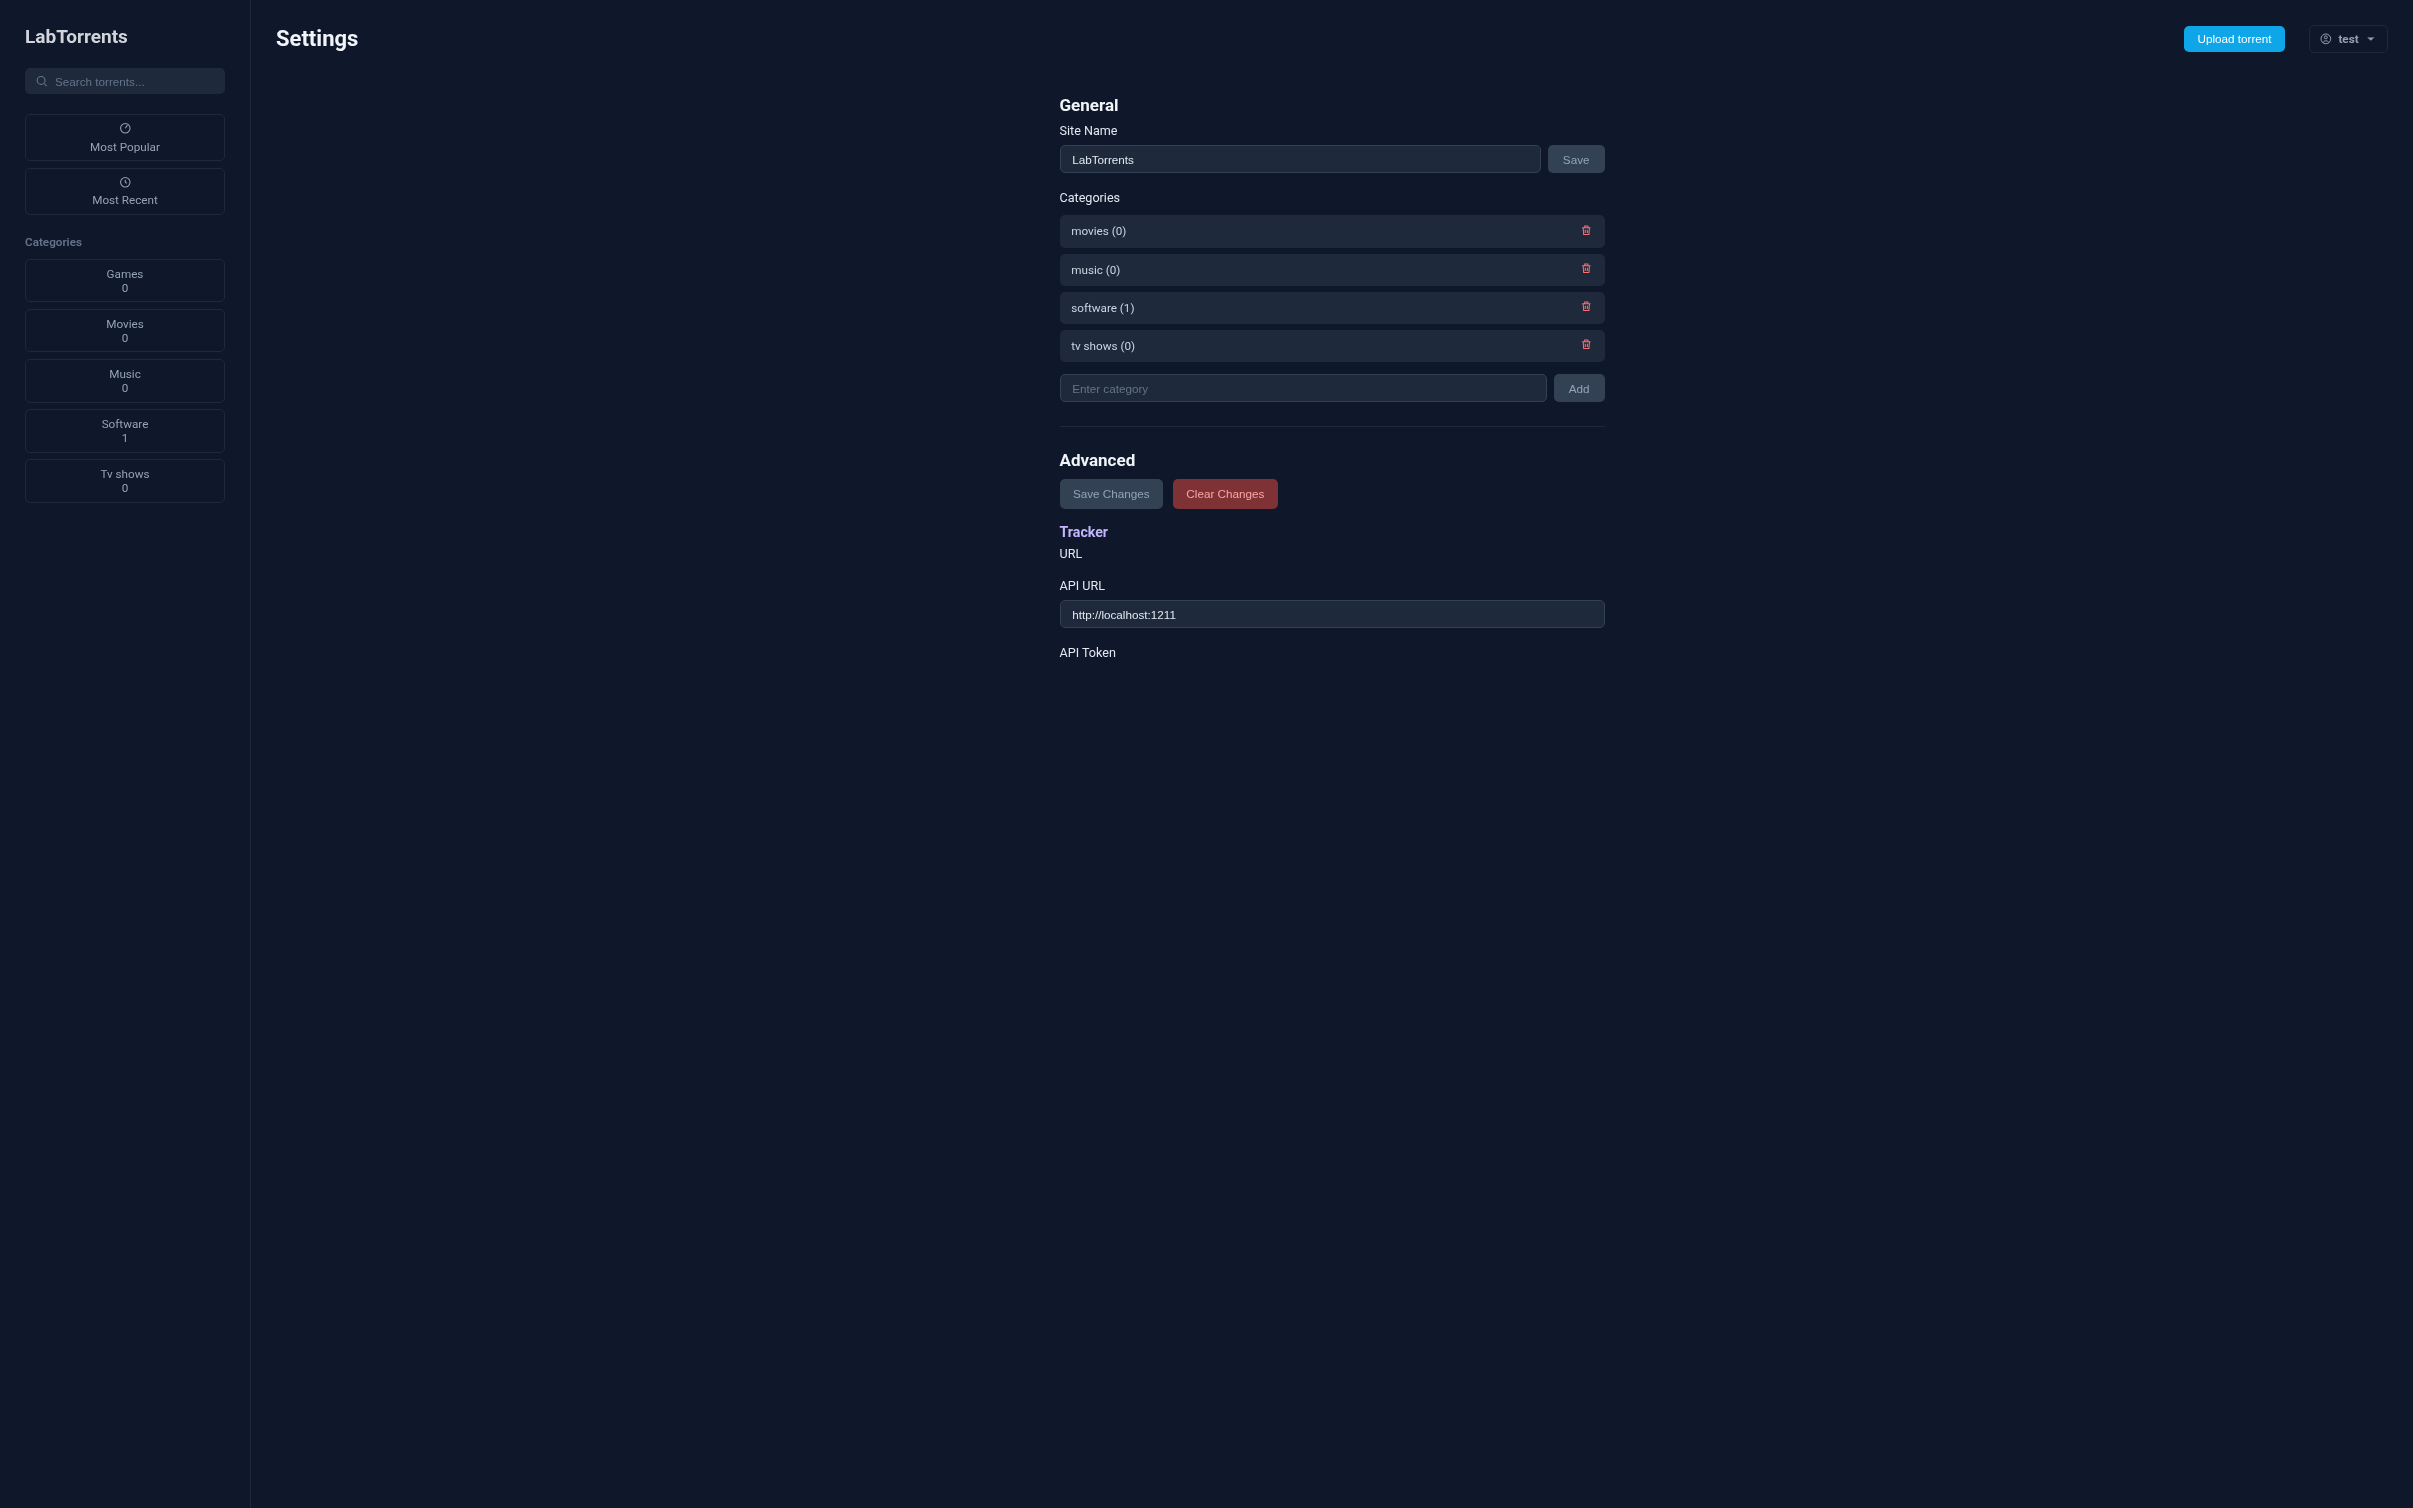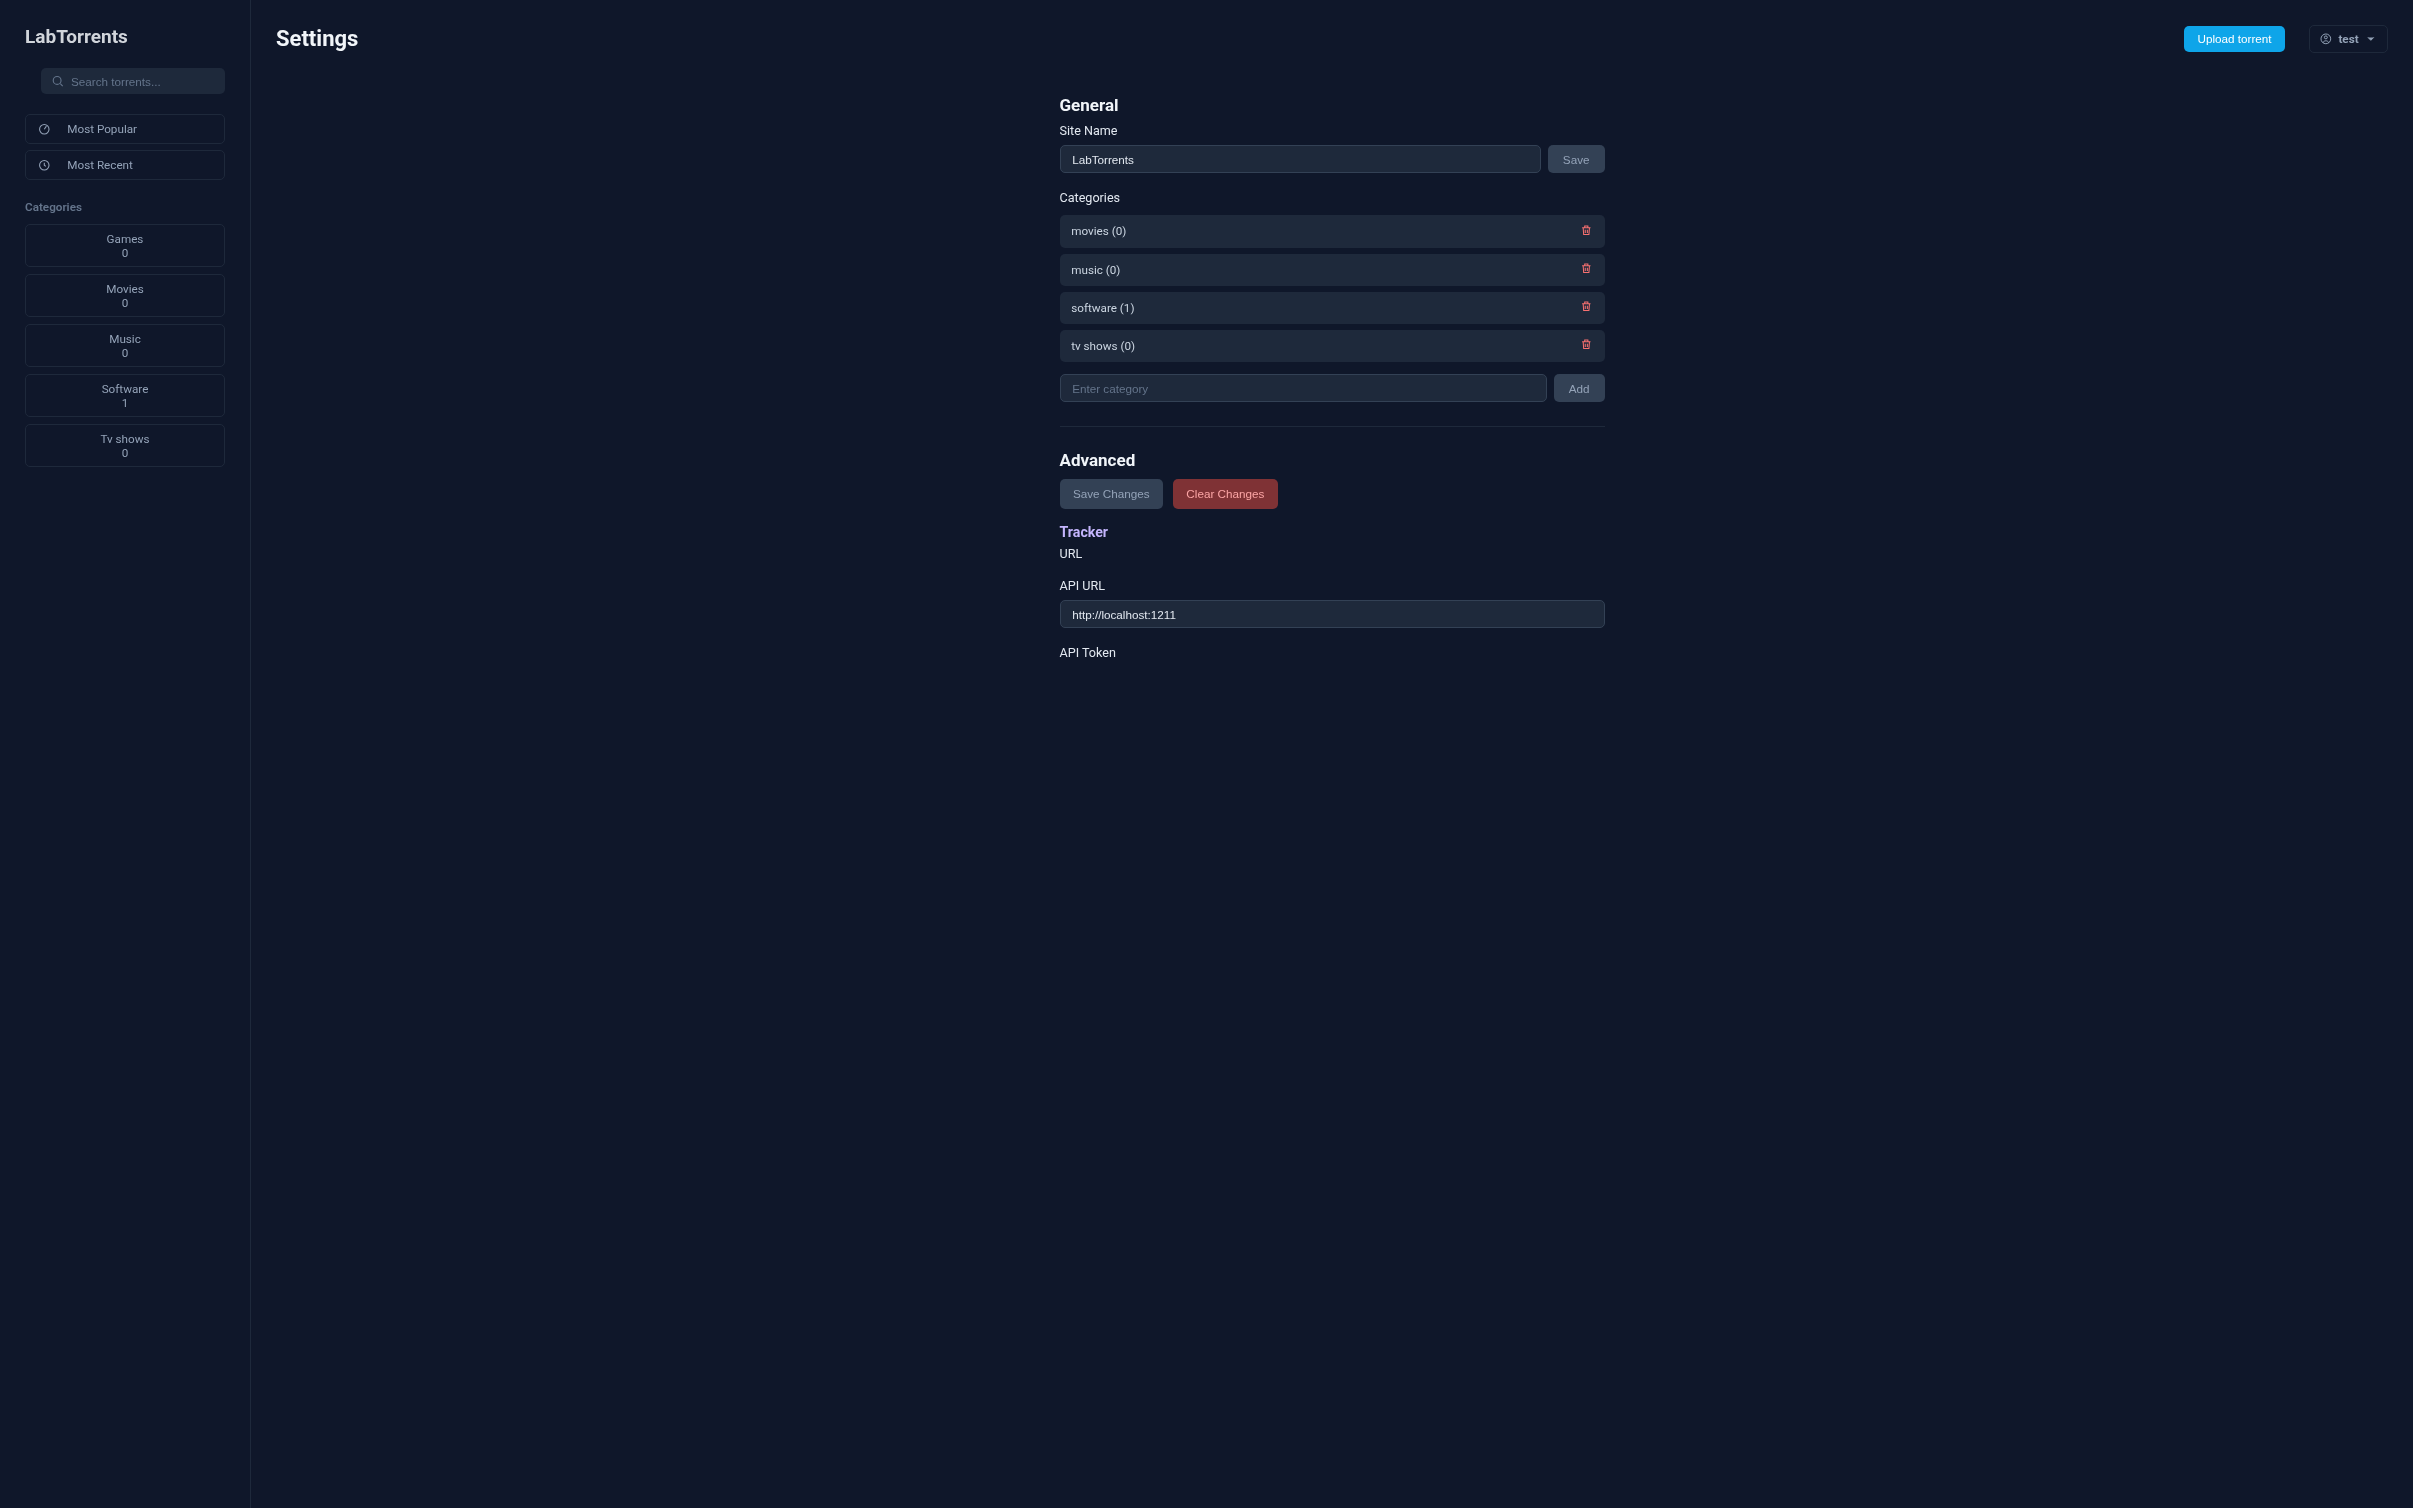--- a/index.html
+++ b/index.html
@@ -23,47 +23,47 @@
     flex-direction: column;
     gap: 20px;
   }
   .brand {
     font-size: 19px;
     font-weight: 700;
     color: #d1d5db;
   }
   .search-wrap {
     position: relative;
-    margin-left: 16px;
   }
   .search-wrap svg {
     position: absolute; left: 10px; top: 50%; transform: translateY(-50%);
     width: 13.4px; height: 13.4px; stroke: #64748b;
   }
   .search-input {
     width: 100%;
     background: #1e293b;
     border: none;
     border-radius: 5px;
     padding: 6.7px 10px 6.7px 30px;
     color: #e2e8f0;
     font-size: 11.7px;
   }
   .search-input::placeholder { color: #64748b; }
 
   .nav-group { display: flex; flex-direction: column; gap: 6.7px; }
   .nav-btn {
-    display: flex; align-items: center; gap: 17px;
+    display: flex; align-items: center; gap: 5px;
     padding: 6.7px 11.7px;
     border: 0.8px solid #1e293b;
     border-radius: 5px;
     color: #94a3b8;
     font-size: 11.7px;
     cursor: pointer;
     background: transparent;
+    flex-direction: column;
   }
   .nav-btn svg { width: 12.6px; height: 12.6px; stroke: #94a3b8; }
 
   .section-label {
     font-size: 11.7px;
     font-weight: 600;
     color: #64748b;
   }
   .cat-list { display: flex; flex-direction: column; gap: 6.7px; }
   .cat-item {

